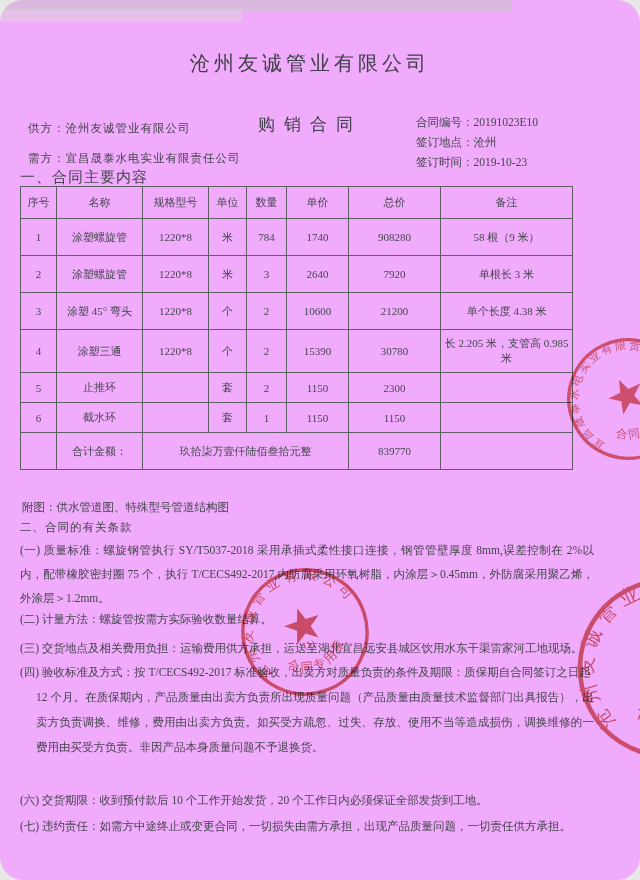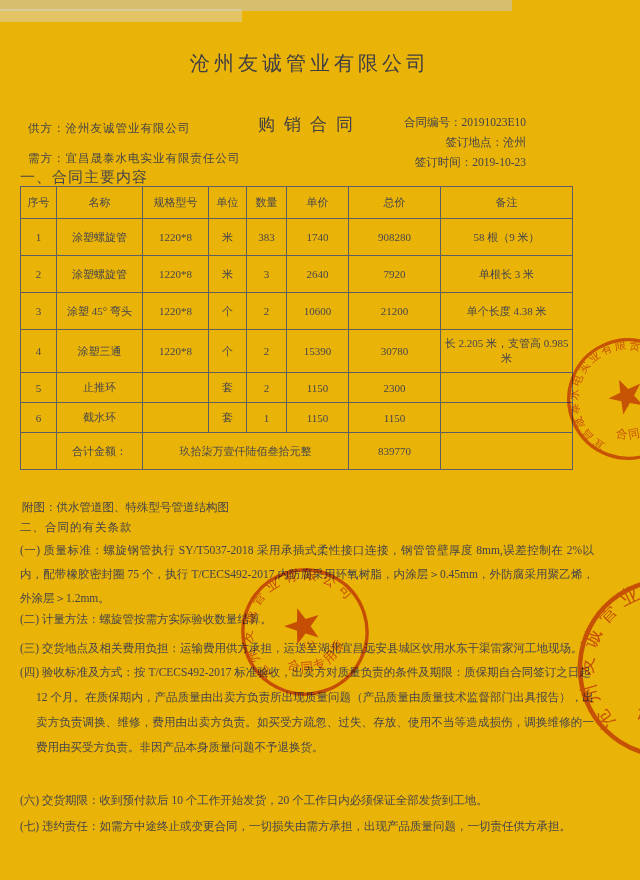--- a/index.html
+++ b/index.html
@@ -1,30 +1,31 @@
 <!DOCTYPE html>
 <html><head>
 <meta charset="utf-8">
 <style>
   html,body{margin:0;padding:0;background:#e8e8e6;}
   #page{
     position:relative;width:640px;height:880px;margin:0 auto;
-    background:#eab308;overflow:hidden;
+    background:#f0abfc;overflow:hidden;
     font-family:"Liberation Serif","DejaVu Serif",serif;
     color:#44444a;
+    border-radius:23px;
   }
   .abs{position:absolute;}
   .scanband1{left:0;top:0;width:512px;height:11px;background:#c6c6c4;opacity:.55;}
   .scanband2{left:0;top:9px;width:242px;height:13px;background:#dadad8;opacity:.45;}
   .title{left:0;top:50px;width:620px;text-align:center;font-size:20px;letter-spacing:4px;color:#3e3e44;}
   .doctitle{left:0;top:87px;width:620px;text-align:center;font-size:17px;letter-spacing:9px;color:#3e3e44;margin-top:26px;}
   .party{left:28px;font-size:11.5px;letter-spacing:1px;}
   .supplier{top:121px;}
   .buyer{top:151px;}
-  .metablock{left:404px;top:112px;font-size:11.5px;line-height:20px;text-align:right;}
+  .metablock{left:416px;top:112px;font-size:11.5px;line-height:20px;}
   .s1head{left:20px;top:168px;font-size:15px;letter-spacing:1px;}
   table.main{
     position:absolute;left:20px;top:186px;width:552px;
     border-collapse:collapse;table-layout:fixed;
     font-size:11px;color:#46464c;
   }
   table.main td,table.main th{
     border:1px solid #5f5f63;text-align:center;vertical-align:middle;
     font-weight:normal;padding:1px 2px;overflow:hidden;
   }
@@ -93,21 +94,21 @@
       <th>数量</th>
       <th>单价</th>
       <th>总价</th>
       <th>备注</th>
     </tr>
     <tr class="r1">
       <td>1</td>
       <td>涂塑螺旋管</td>
       <td>1220*8</td>
       <td>米</td>
-      <td>383</td>
+      <td>784</td>
       <td>1740</td>
       <td>908280</td>
       <td>58 根（9 米）</td>
     </tr>
     <tr class="r2">
       <td>2</td>
       <td>涂塑螺旋管</td>
       <td>1220*8</td>
       <td>米</td>
       <td>3</td>

